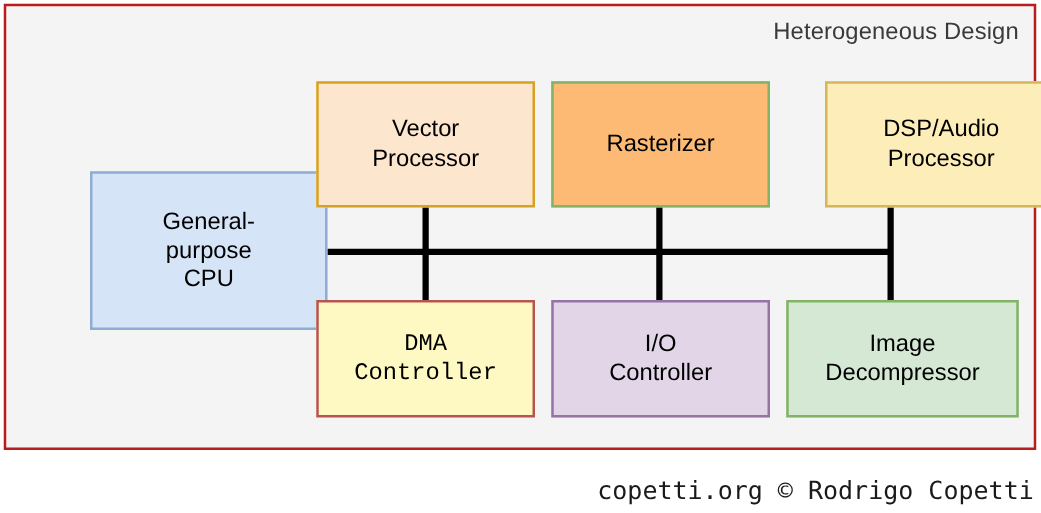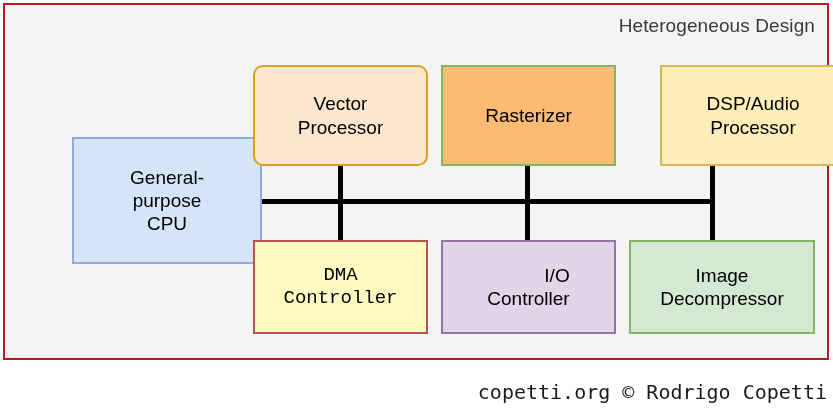--- a/index.html
+++ b/index.html
@@ -108,21 +108,21 @@
     <div class="node" style="left:31px; top:132px; width:190px; height:127px;
                 background:#d6e4f7; border-color:#8fadd4;margin-left:36px;">
       <span>
           <span>General-</span>
           <span>purpose</span>
           <span>CPU</span>
         </span>
     </div>
 
     <div class="node" style="left:248px; top:60px; width:175px; height:101px;
-                background:#fce6cd; border-color:#d9a122;border-radius:10px;">
+                background:#fce6cd; border-color:#d9a122;">
       <span>
           <span>Vector</span>
           <span>Processor</span>
         </span>
     </div>
 
     <div class="node" style="left:436px; top:60px; width:175px; height:101px;
                 background:#fdba74; border-color:#82b366;">
       <span>
           <span>Rasterizer</span>
@@ -139,21 +139,21 @@
 
     <div class="node" style="left:248px; top:235px; width:175px; height:94px;
                 background:#fef9c3; border-color:#b85450;font-family:Liberation Mono, monospace;">
       <span>
           <span>DMA</span>
           <span>Controller</span>
         </span>
     </div>
 
     <div class="node" style="left:436px; top:235px; width:175px; height:94px;
-                background:#e1d5e7; border-color:#9673a6;text-align:right;">
+                background:#e1d5e7; border-color:#9673a6;">
       <span>
           <span>I/O</span>
           <span>Controller</span>
         </span>
     </div>
 
     <div class="node" style="left:624px; top:235px; width:186px; height:94px;
                 background:#d5e8d4; border-color:#82b366;">
       <span>
           <span>Image</span>

